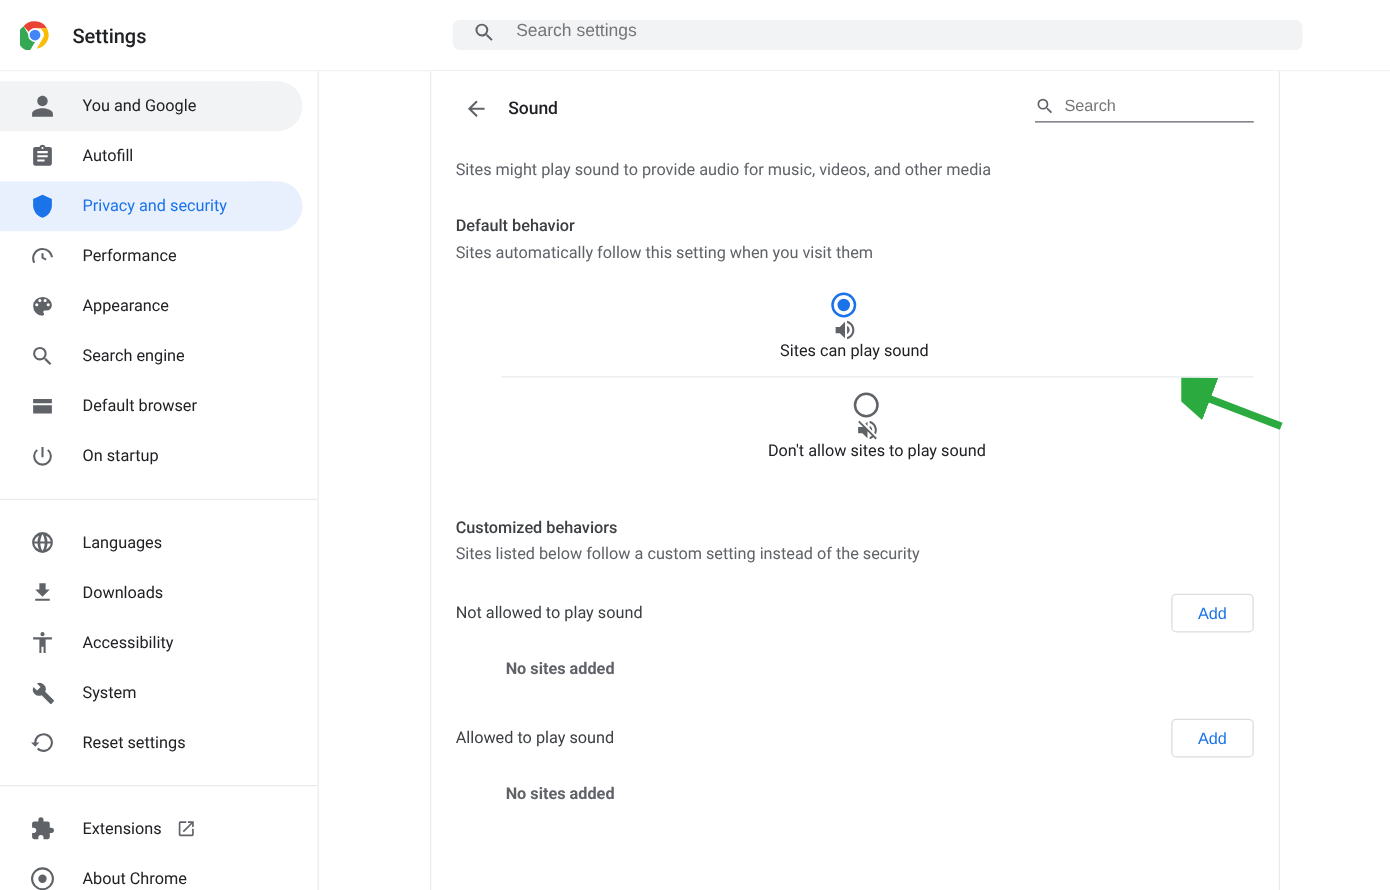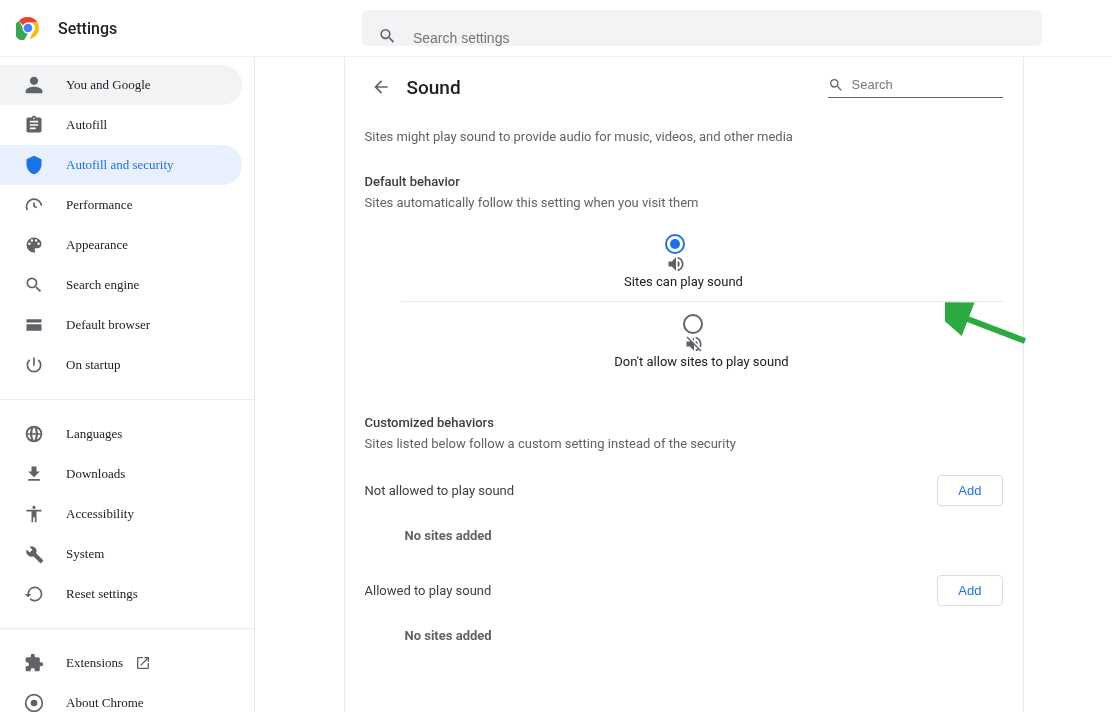--- a/index.html
+++ b/index.html
@@ -28,41 +28,40 @@
     color: #202124;
     font-weight: 500;
   }
   .search-wrap {
     position: absolute;
     left: 362px;
     width: 680px;
   }
   .search-box {
     display: flex;
-    align-items: flex-end;
-    height: 36px;
+    align-items: flex-start;
+    height: 24px;
     background: #f1f3f4;
     border-radius: 6px;
     padding: 0 16px;
   }
   .search-box svg { fill: #5f6368; }
   .search-input {
     border: none;
     background: transparent;
     margin-left: 16px;
     font-size: 14px;
     color: #5f6368;
     outline: none;
     width: 100%;
   }
   .body-row { display: flex; height: calc(712px - 56px); border-top: 1px solid #f1f1f1;}
   .sidebar {
     width: 254px;
     padding-top: 8px;
-    font-family: Liberation Serif, serif;
   }
   .nav-item {
     display: flex;
     align-items: center;
     height: 40px;
     padding-left: 24px;
     border-top-right-radius: 20px;
     border-bottom-right-radius: 20px;
     cursor: pointer;
     color: #202124;
@@ -111,21 +110,21 @@
     height: 60px;
   }
   .back-btn {
     width: 32px; height: 32px;
     display:flex; align-items:center; justify-content:center;
     border-radius: 50%;
     cursor: pointer;
     fill: #5f6368;
   }
   .panel-title {
-    font-size: 19px;
+    font-size: 14px;
     color: #202124;
     margin-left: 10px;
     font-weight: 500;
   }
   .panel-search {
     margin-left: auto;
     display: flex;
     align-items: center;
     border-bottom: 1px solid #5f6368;
     padding-bottom: 4px;
@@ -259,21 +258,21 @@
           </svg>
         </span>
       <span>Autofill</span>
     </div>
     <div class="nav-item selected">
       <span class="icon">
           <svg viewBox="0 0 24 24" width="20" height="20">
             <path d="M12 1 3 5v6c0 5.5 3.8 10.7 9 12 5.2-1.3 9-6.5 9-12V5l-9-4z"></path>
           </svg>
         </span>
-      <span>Autofill and security</span>
+      <span>Privacy and security</span>
     </div>
     <div class="nav-item">
       <span class="icon">
           <svg viewBox="0 0 24 24" width="20" height="20">
             <path d="M12 4a10 10 0 0 0-8.8 14.7l1.8-1A8 8 0 1 1 20 13h2A10 10 0 0 0 12 4zm-1 5v5l4 2 .9-1.5L13 13V9h-2z"></path>
           </svg>
         </span>
       <span>Performance</span>
     </div>
     <div class="nav-item">

